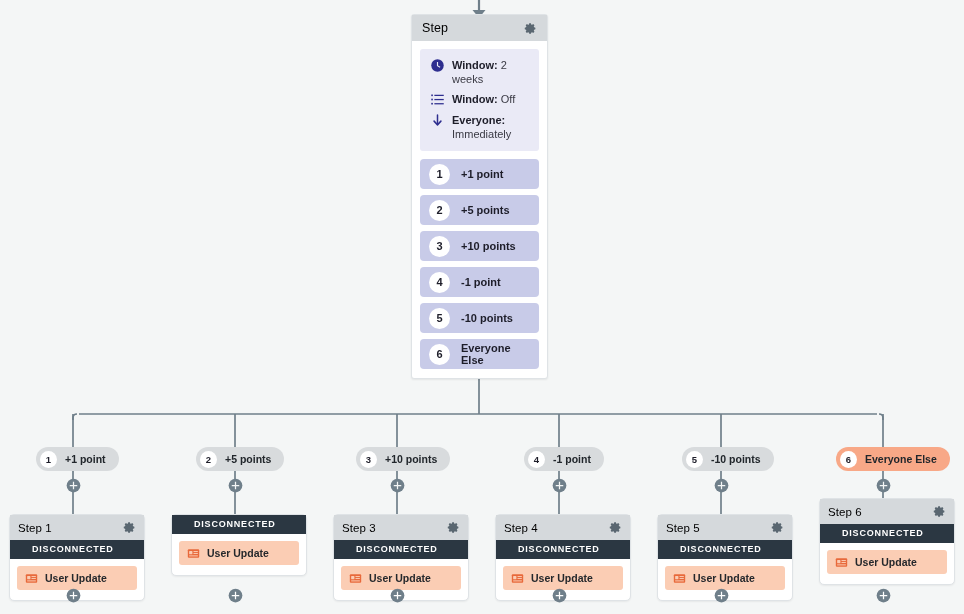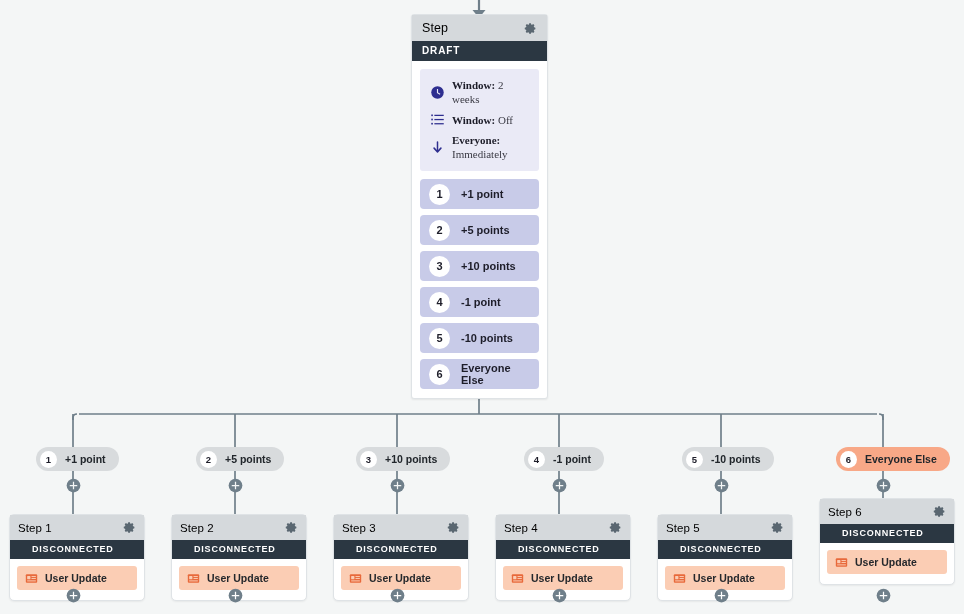--- a/index.html
+++ b/index.html
@@ -49,21 +49,21 @@
     padding: 4px 10px 5px 10px;
   }
   .card-body { padding: 8px 8px 9px 8px; }
 
   .meta-box {
     background: #eaeaf6;
     border-radius: 3px;
     padding: 9px 10px 10px 10px;
     margin-bottom: 8px;
   }
-  .meta-row { display: flex; align-items: center; margin-bottom: 6px; font-family: Liberation Serif, serif; }
+  .meta-row { display: flex; align-items: flex-start; margin-bottom: 6px; }
   .meta-row:last-child { margin-bottom: 0; }
   .meta-ic { width: 15px; height: 15px; flex: 0 0 15px; margin-right: 7px; margin-top: 0px; }
   .meta-txt { font-size: 11px; color: #3a3a44; line-height: 14px; }
   .meta-txt b { color: #1d1d29; font-weight: bold; }
   .meta-sub { display:block; color:#3a3a44; }
 
   .opt-row {
     display: flex; align-items: center;
     background: #c8cbe8;
     border-radius: 4px;
@@ -167,21 +167,20 @@
   </svg>
 
   <div class="node-card" style="left:411px; top:14px; width:137px;">
     <div class="node-head">
       <span class="ttl">Step</span>
       <svg class="gear" viewBox="0 0 24 24" fill="#5a6771">
         <path d="M12 8.2a3.8 3.8 0 1 0 0 7.6 3.8 3.8 0 0 0 0-7.6zm0 5.8a2 2 0 1 1 0-4 2 2 0 0 1 0 4z"></path>
         <path d="M21 13.6v-3.2l-2.3-.5a7 7 0 0 0-.7-1.7l1.3-2-2.3-2.3-2 1.3a7 7 0 0 0-1.7-.7L12.8 2.2H9.6L9.1 4.5a7 7 0 0 0-1.7.7l-2-1.3L3.1 6.2l1.3 2a7 7 0 0 0-.7 1.7l-2.3.5v3.2l2.3.5c.17.6.4 1.17.7 1.7l-1.3 2 2.3 2.3 2-1.3c.53.3 1.1.53 1.7.7l.5 2.3h3.2l.5-2.3c.6-.17 1.17-.4 1.7-.7l2 1.3 2.3-2.3-1.3-2c.3-.53.53-1.1.7-1.7l2.3-.5z"></path>
       </svg>
     </div>
-    <div class="status-band">DRAFT</div>
     <div class="card-body">
 
       <div class="meta-box">
         <div class="meta-row">
           <svg class="meta-ic" viewBox="0 0 24 24" fill="#2e2e8f">
             <circle cx="12" cy="12" r="10"></circle>
             <path d="M12.9 6.5h-1.8v6.2l4.6 2.8.9-1.5-3.7-2.2z" fill="#eaeaf6"></path>
           </svg>
           <div class="meta-txt">
             <b>Window:</b>
@@ -313,147 +312,140 @@
         <span class="chip-lbl">User Update</span>
       </div>
     </div>
   </div>
   <svg class="plus" style="left:66px; top:588px;" viewBox="0 0 24 24">
       <circle cx="12" cy="12" r="11" fill="#6f7f8a"></circle>
       <path d="M11 6h2v12h-2z M6 11h12v2H6z" fill="#ffffff"></path>
     </svg>
 
   <div class="step-card" style="left:171px; top:514px;">
-    <div class="node-head">
-      <span class="ttl">Step 2</span>
+    <div class="status-band">DISCONNECTED</div>
+    <div class="card-body">
+      <div class="action-chip">
+        <svg class="chip-ic" viewBox="0 0 24 24">
+            <rect x="1.5" y="4" width="21" height="16" rx="2" fill="#e8693b"></rect>
+            <rect x="4" y="7.5" width="6" height="6" rx="1" fill="#fbcdb4"></rect>
+            <rect x="12" y="7.5" width="8" height="1.8" fill="#fbcdb4"></rect>
+            <rect x="12" y="11" width="8" height="1.8" fill="#fbcdb4"></rect>
+            <rect x="4" y="15.5" width="16" height="1.8" fill="#fbcdb4"></rect>
+          </svg>
+        <span class="chip-lbl">User Update</span>
+      </div>
+    </div>
+  </div>
+  <svg class="plus" style="left:228px; top:588px;" viewBox="0 0 24 24">
+      <circle cx="12" cy="12" r="11" fill="#6f7f8a"></circle>
+      <path d="M11 6h2v12h-2z M6 11h12v2H6z" fill="#ffffff"></path>
+    </svg>
+
+  <div class="step-card" style="left:333px; top:514px;">
+    <div class="node-head">
+      <span class="ttl">Step 3</span>
       <svg class="gear" viewBox="0 0 24 24" fill="#5a6771">
           <path d="M12 8.2a3.8 3.8 0 1 0 0 7.6 3.8 3.8 0 0 0 0-7.6zm0 5.8a2 2 0 1 1 0-4 2 2 0 0 1 0 4z"></path>
           <path d="M21 13.6v-3.2l-2.3-.5a7 7 0 0 0-.7-1.7l1.3-2-2.3-2.3-2 1.3a7 7 0 0 0-1.7-.7L12.8 2.2H9.6L9.1 4.5a7 7 0 0 0-1.7.7l-2-1.3L3.1 6.2l1.3 2a7 7 0 0 0-.7 1.7l-2.3.5v3.2l2.3.5c.17.6.4 1.17.7 1.7l-1.3 2 2.3 2.3 2-1.3c.53.3 1.1.53 1.7.7l.5 2.3h3.2l.5-2.3c.6-.17 1.17-.4 1.7-.7l2 1.3 2.3-2.3-1.3-2c.3-.53.53-1.1.7-1.7l2.3-.5z"></path>
         </svg>
     </div>
     <div class="status-band">DISCONNECTED</div>
     <div class="card-body">
       <div class="action-chip">
         <svg class="chip-ic" viewBox="0 0 24 24">
             <rect x="1.5" y="4" width="21" height="16" rx="2" fill="#e8693b"></rect>
             <rect x="4" y="7.5" width="6" height="6" rx="1" fill="#fbcdb4"></rect>
             <rect x="12" y="7.5" width="8" height="1.8" fill="#fbcdb4"></rect>
             <rect x="12" y="11" width="8" height="1.8" fill="#fbcdb4"></rect>
             <rect x="4" y="15.5" width="16" height="1.8" fill="#fbcdb4"></rect>
           </svg>
         <span class="chip-lbl">User Update</span>
       </div>
     </div>
   </div>
-  <svg class="plus" style="left:228px; top:588px;" viewBox="0 0 24 24">
-      <circle cx="12" cy="12" r="11" fill="#6f7f8a"></circle>
-      <path d="M11 6h2v12h-2z M6 11h12v2H6z" fill="#ffffff"></path>
-    </svg>
-
-  <div class="step-card" style="left:333px; top:514px;">
-    <div class="node-head">
-      <span class="ttl">Step 3</span>
+  <svg class="plus" style="left:390px; top:588px;" viewBox="0 0 24 24">
+      <circle cx="12" cy="12" r="11" fill="#6f7f8a"></circle>
+      <path d="M11 6h2v12h-2z M6 11h12v2H6z" fill="#ffffff"></path>
+    </svg>
+
+  <div class="step-card" style="left:495px; top:514px;">
+    <div class="node-head">
+      <span class="ttl">Step 4</span>
       <svg class="gear" viewBox="0 0 24 24" fill="#5a6771">
           <path d="M12 8.2a3.8 3.8 0 1 0 0 7.6 3.8 3.8 0 0 0 0-7.6zm0 5.8a2 2 0 1 1 0-4 2 2 0 0 1 0 4z"></path>
           <path d="M21 13.6v-3.2l-2.3-.5a7 7 0 0 0-.7-1.7l1.3-2-2.3-2.3-2 1.3a7 7 0 0 0-1.7-.7L12.8 2.2H9.6L9.1 4.5a7 7 0 0 0-1.7.7l-2-1.3L3.1 6.2l1.3 2a7 7 0 0 0-.7 1.7l-2.3.5v3.2l2.3.5c.17.6.4 1.17.7 1.7l-1.3 2 2.3 2.3 2-1.3c.53.3 1.1.53 1.7.7l.5 2.3h3.2l.5-2.3c.6-.17 1.17-.4 1.7-.7l2 1.3 2.3-2.3-1.3-2c.3-.53.53-1.1.7-1.7l2.3-.5z"></path>
         </svg>
     </div>
     <div class="status-band">DISCONNECTED</div>
     <div class="card-body">
       <div class="action-chip">
         <svg class="chip-ic" viewBox="0 0 24 24">
             <rect x="1.5" y="4" width="21" height="16" rx="2" fill="#e8693b"></rect>
             <rect x="4" y="7.5" width="6" height="6" rx="1" fill="#fbcdb4"></rect>
             <rect x="12" y="7.5" width="8" height="1.8" fill="#fbcdb4"></rect>
             <rect x="12" y="11" width="8" height="1.8" fill="#fbcdb4"></rect>
             <rect x="4" y="15.5" width="16" height="1.8" fill="#fbcdb4"></rect>
           </svg>
         <span class="chip-lbl">User Update</span>
       </div>
     </div>
   </div>
-  <svg class="plus" style="left:390px; top:588px;" viewBox="0 0 24 24">
-      <circle cx="12" cy="12" r="11" fill="#6f7f8a"></circle>
-      <path d="M11 6h2v12h-2z M6 11h12v2H6z" fill="#ffffff"></path>
-    </svg>
-
-  <div class="step-card" style="left:495px; top:514px;">
-    <div class="node-head">
-      <span class="ttl">Step 4</span>
+  <svg class="plus" style="left:552px; top:588px;" viewBox="0 0 24 24">
+      <circle cx="12" cy="12" r="11" fill="#6f7f8a"></circle>
+      <path d="M11 6h2v12h-2z M6 11h12v2H6z" fill="#ffffff"></path>
+    </svg>
+
+  <div class="step-card" style="left:657px; top:514px;">
+    <div class="node-head">
+      <span class="ttl">Step 5</span>
       <svg class="gear" viewBox="0 0 24 24" fill="#5a6771">
           <path d="M12 8.2a3.8 3.8 0 1 0 0 7.6 3.8 3.8 0 0 0 0-7.6zm0 5.8a2 2 0 1 1 0-4 2 2 0 0 1 0 4z"></path>
           <path d="M21 13.6v-3.2l-2.3-.5a7 7 0 0 0-.7-1.7l1.3-2-2.3-2.3-2 1.3a7 7 0 0 0-1.7-.7L12.8 2.2H9.6L9.1 4.5a7 7 0 0 0-1.7.7l-2-1.3L3.1 6.2l1.3 2a7 7 0 0 0-.7 1.7l-2.3.5v3.2l2.3.5c.17.6.4 1.17.7 1.7l-1.3 2 2.3 2.3 2-1.3c.53.3 1.1.53 1.7.7l.5 2.3h3.2l.5-2.3c.6-.17 1.17-.4 1.7-.7l2 1.3 2.3-2.3-1.3-2c.3-.53.53-1.1.7-1.7l2.3-.5z"></path>
         </svg>
     </div>
     <div class="status-band">DISCONNECTED</div>
     <div class="card-body">
       <div class="action-chip">
         <svg class="chip-ic" viewBox="0 0 24 24">
             <rect x="1.5" y="4" width="21" height="16" rx="2" fill="#e8693b"></rect>
             <rect x="4" y="7.5" width="6" height="6" rx="1" fill="#fbcdb4"></rect>
             <rect x="12" y="7.5" width="8" height="1.8" fill="#fbcdb4"></rect>
             <rect x="12" y="11" width="8" height="1.8" fill="#fbcdb4"></rect>
             <rect x="4" y="15.5" width="16" height="1.8" fill="#fbcdb4"></rect>
           </svg>
         <span class="chip-lbl">User Update</span>
       </div>
     </div>
   </div>
-  <svg class="plus" style="left:552px; top:588px;" viewBox="0 0 24 24">
-      <circle cx="12" cy="12" r="11" fill="#6f7f8a"></circle>
-      <path d="M11 6h2v12h-2z M6 11h12v2H6z" fill="#ffffff"></path>
-    </svg>
-
-  <div class="step-card" style="left:657px; top:514px;">
-    <div class="node-head">
-      <span class="ttl">Step 5</span>
+  <svg class="plus" style="left:714px; top:588px;" viewBox="0 0 24 24">
+      <circle cx="12" cy="12" r="11" fill="#6f7f8a"></circle>
+      <path d="M11 6h2v12h-2z M6 11h12v2H6z" fill="#ffffff"></path>
+    </svg>
+
+  <div class="step-card" style="left:819px; top:498px;">
+    <div class="node-head">
+      <span class="ttl">Step 6</span>
       <svg class="gear" viewBox="0 0 24 24" fill="#5a6771">
           <path d="M12 8.2a3.8 3.8 0 1 0 0 7.6 3.8 3.8 0 0 0 0-7.6zm0 5.8a2 2 0 1 1 0-4 2 2 0 0 1 0 4z"></path>
           <path d="M21 13.6v-3.2l-2.3-.5a7 7 0 0 0-.7-1.7l1.3-2-2.3-2.3-2 1.3a7 7 0 0 0-1.7-.7L12.8 2.2H9.6L9.1 4.5a7 7 0 0 0-1.7.7l-2-1.3L3.1 6.2l1.3 2a7 7 0 0 0-.7 1.7l-2.3.5v3.2l2.3.5c.17.6.4 1.17.7 1.7l-1.3 2 2.3 2.3 2-1.3c.53.3 1.1.53 1.7.7l.5 2.3h3.2l.5-2.3c.6-.17 1.17-.4 1.7-.7l2 1.3 2.3-2.3-1.3-2c.3-.53.53-1.1.7-1.7l2.3-.5z"></path>
         </svg>
     </div>
     <div class="status-band">DISCONNECTED</div>
     <div class="card-body">
       <div class="action-chip">
         <svg class="chip-ic" viewBox="0 0 24 24">
             <rect x="1.5" y="4" width="21" height="16" rx="2" fill="#e8693b"></rect>
             <rect x="4" y="7.5" width="6" height="6" rx="1" fill="#fbcdb4"></rect>
             <rect x="12" y="7.5" width="8" height="1.8" fill="#fbcdb4"></rect>
             <rect x="12" y="11" width="8" height="1.8" fill="#fbcdb4"></rect>
             <rect x="4" y="15.5" width="16" height="1.8" fill="#fbcdb4"></rect>
           </svg>
         <span class="chip-lbl">User Update</span>
       </div>
     </div>
   </div>
-  <svg class="plus" style="left:714px; top:588px;" viewBox="0 0 24 24">
-      <circle cx="12" cy="12" r="11" fill="#6f7f8a"></circle>
-      <path d="M11 6h2v12h-2z M6 11h12v2H6z" fill="#ffffff"></path>
-    </svg>
-
-  <div class="step-card" style="left:819px; top:498px;">
-    <div class="node-head">
-      <span class="ttl">Step 6</span>
-      <svg class="gear" viewBox="0 0 24 24" fill="#5a6771">
-          <path d="M12 8.2a3.8 3.8 0 1 0 0 7.6 3.8 3.8 0 0 0 0-7.6zm0 5.8a2 2 0 1 1 0-4 2 2 0 0 1 0 4z"></path>
-          <path d="M21 13.6v-3.2l-2.3-.5a7 7 0 0 0-.7-1.7l1.3-2-2.3-2.3-2 1.3a7 7 0 0 0-1.7-.7L12.8 2.2H9.6L9.1 4.5a7 7 0 0 0-1.7.7l-2-1.3L3.1 6.2l1.3 2a7 7 0 0 0-.7 1.7l-2.3.5v3.2l2.3.5c.17.6.4 1.17.7 1.7l-1.3 2 2.3 2.3 2-1.3c.53.3 1.1.53 1.7.7l.5 2.3h3.2l.5-2.3c.6-.17 1.17-.4 1.7-.7l2 1.3 2.3-2.3-1.3-2c.3-.53.53-1.1.7-1.7l2.3-.5z"></path>
-        </svg>
-    </div>
-    <div class="status-band">DISCONNECTED</div>
-    <div class="card-body">
-      <div class="action-chip">
-        <svg class="chip-ic" viewBox="0 0 24 24">
-            <rect x="1.5" y="4" width="21" height="16" rx="2" fill="#e8693b"></rect>
-            <rect x="4" y="7.5" width="6" height="6" rx="1" fill="#fbcdb4"></rect>
-            <rect x="12" y="7.5" width="8" height="1.8" fill="#fbcdb4"></rect>
-            <rect x="12" y="11" width="8" height="1.8" fill="#fbcdb4"></rect>
-            <rect x="4" y="15.5" width="16" height="1.8" fill="#fbcdb4"></rect>
-          </svg>
-        <span class="chip-lbl">User Update</span>
-      </div>
-    </div>
-  </div>
   <svg class="plus" style="left:876px; top:588px;" viewBox="0 0 24 24">
       <circle cx="12" cy="12" r="11" fill="#6f7f8a"></circle>
       <path d="M11 6h2v12h-2z M6 11h12v2H6z" fill="#ffffff"></path>
     </svg>
 
 </div>
 
 </body></html>

